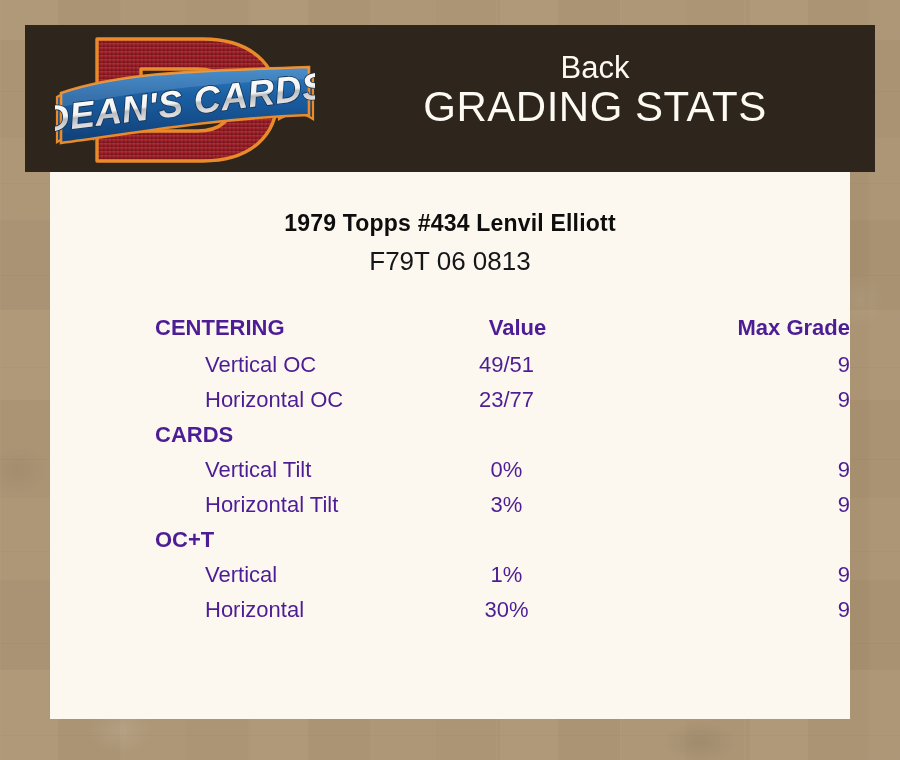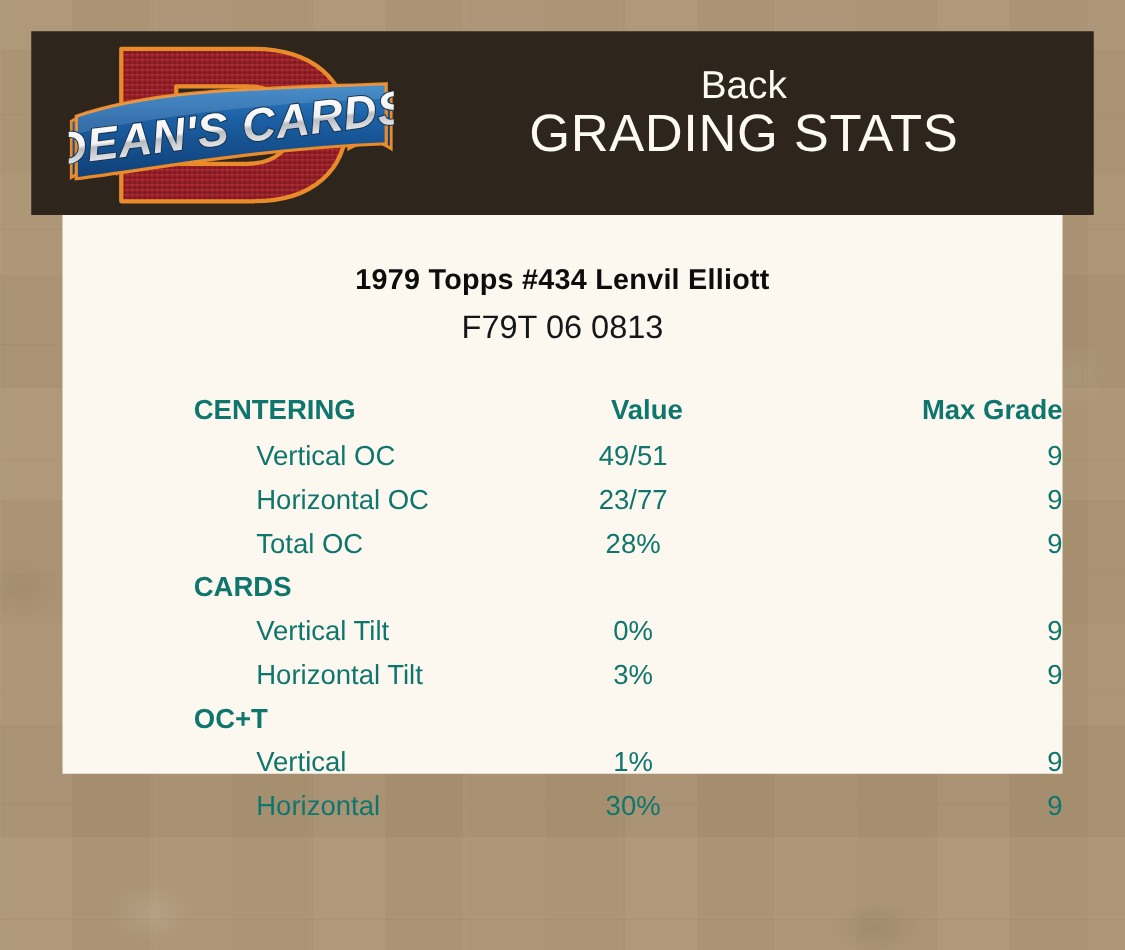--- a/index.html
+++ b/index.html
@@ -76,21 +76,21 @@
     font-size: 31px;
     margin-top: 5px;
     font-weight: 400;
     line-height: 1.05;
   }
 
   
   #content-panel {
     position: absolute;
     left: 50px; top: 172px;
-    width: 800px; height: 447px;
+    width: 800px; height: 547px;
     background-color: #fdf8ef;
   }
   #card-title {
     text-align: center;
     color: #0d0d0d;
     font-size: 23px;
     font-weight: bold;
     margin-top: 38px;
     letter-spacing: 0.2px;
   }
@@ -100,21 +100,21 @@
     font-size: 26px;
     font-weight: 400;
     margin-top: 9px;
   }
 
   
   #stats-table {
     margin-top: 38px;
     width: 100%;
     border-collapse: collapse;
-    color: #0f766e;
+    color: #4c1d95;
   }
   #stats-table td, #stats-table th {
     padding: 0;
     vertical-align: baseline;
   }
   .col-label   { width: 355px; text-align: left; }
   .col-value   { width: 225px; text-align: center; padding-right: 22px !important; }
   .col-grade   { width: 220px; text-align: right; }
 
   tr.header-row th {
@@ -227,25 +227,20 @@
         <tr class="data-row">
           <td class="col-label">Vertical OC</td>
           <td class="col-value">49/51</td>
           <td class="col-grade">9</td>
         </tr>
         <tr class="data-row">
           <td class="col-label">Horizontal OC</td>
           <td class="col-value">23/77</td>
           <td class="col-grade">9</td>
         </tr>
-        <tr class="data-row">
-          <td class="col-label">Total OC</td>
-          <td class="col-value">28%</td>
-          <td class="col-grade">9</td>
-        </tr>
 
         <tr class="section-row">
           <td class="col-label">CARDS</td>
           <td class="col-value"></td>
           <td class="col-grade"></td>
         </tr>
         <tr class="data-row">
           <td class="col-label">Vertical Tilt</td>
           <td class="col-value">0%</td>
           <td class="col-grade">9</td>

